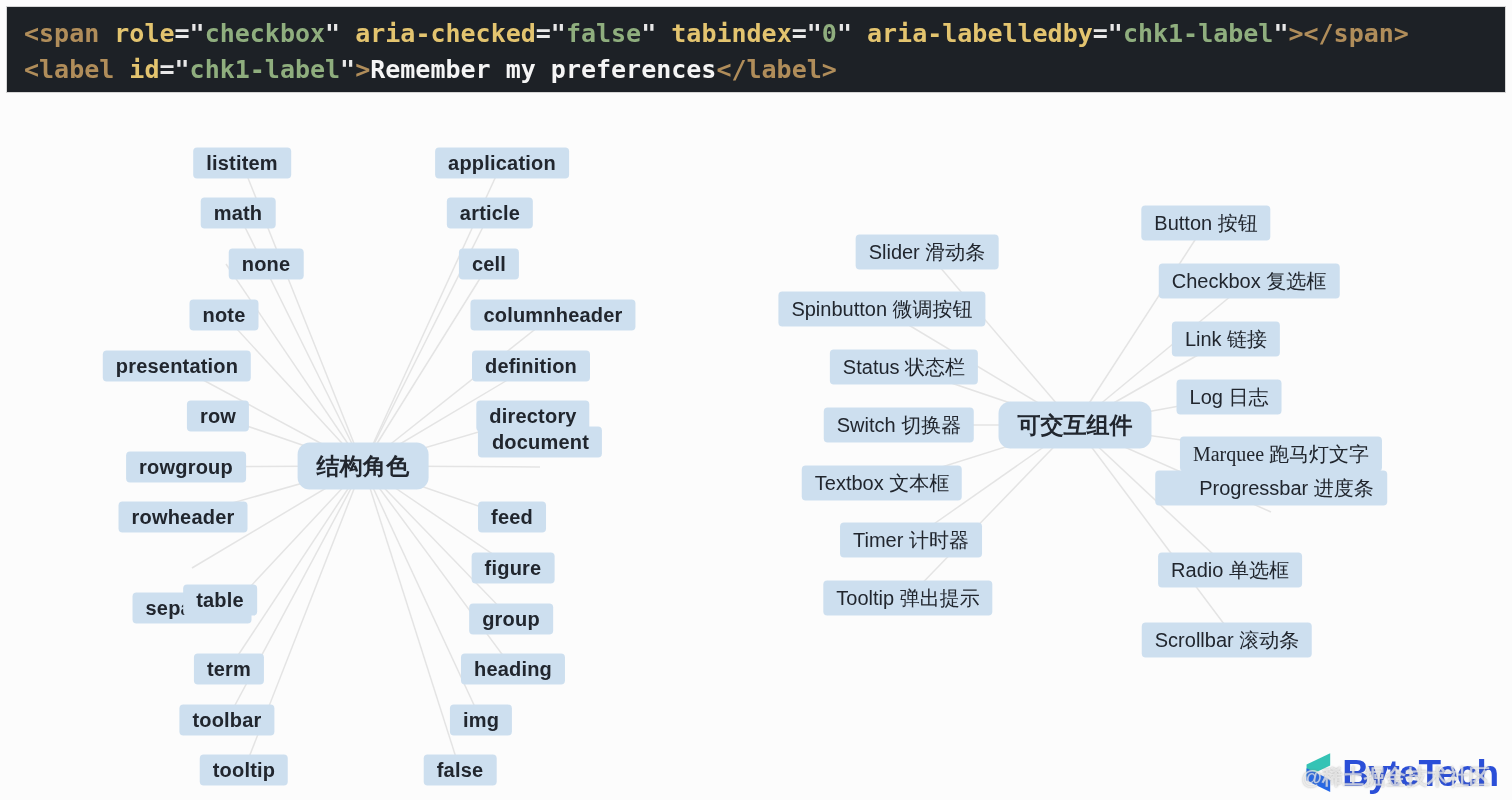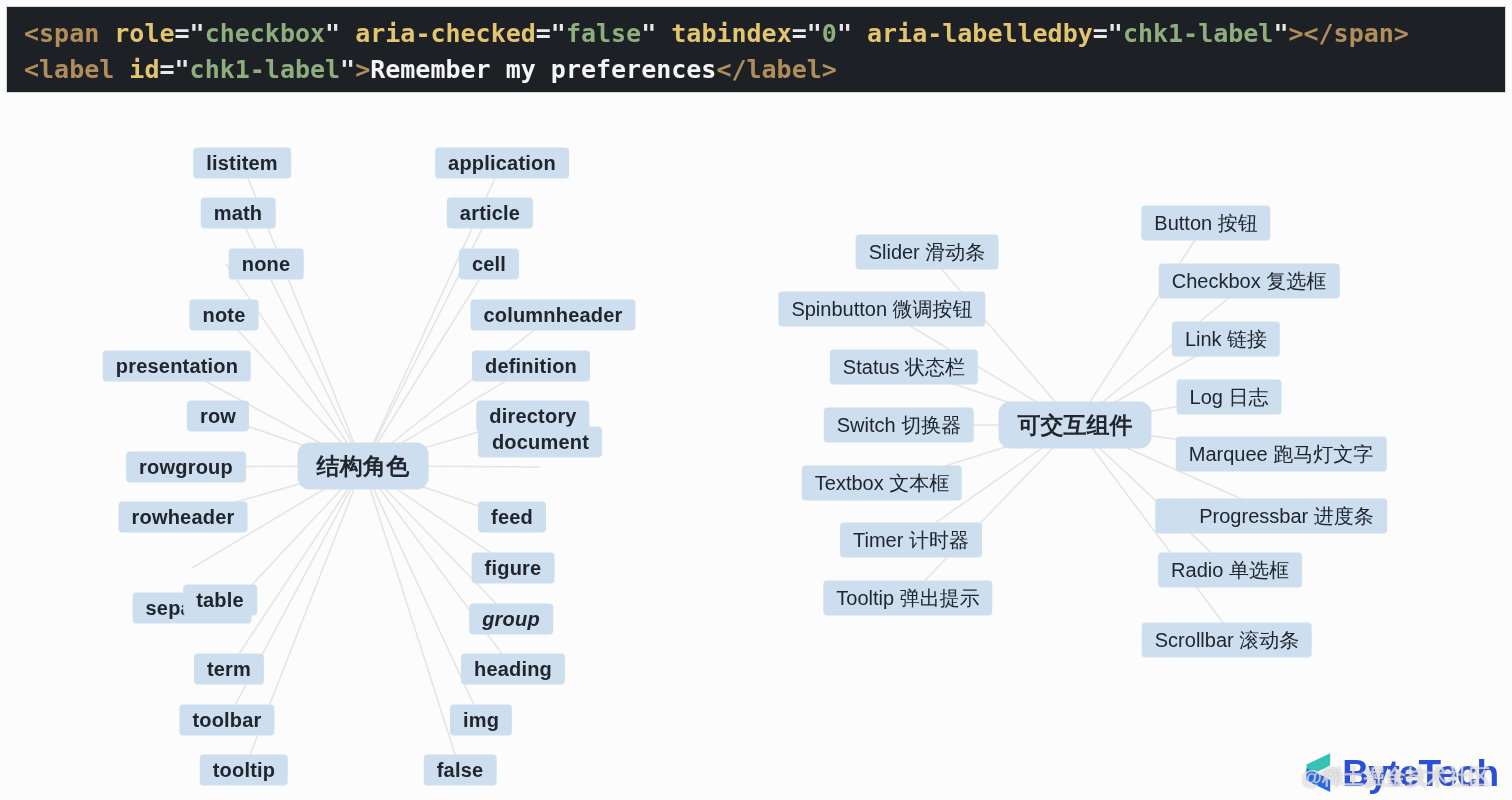--- a/index.html
+++ b/index.html
@@ -111,38 +111,38 @@
       <div class="mm-node map0" style="left: 244px; top: 770px;">tooltip</div>
       <div class="mm-node map0" style="left: 502px; top: 163px; text-align: center;">application</div>
       <div class="mm-node map0" style="left: 490px; top: 213px;">article</div>
       <div class="mm-node map0" style="left: 489px; top: 264px;">cell</div>
       <div class="mm-node map0" style="left: 553px; top: 315px;">columnheader</div>
       <div class="mm-node map0" style="left: 531px; top: 366px;">definition</div>
       <div class="mm-node map0" style="left: 533px; top: 416px;">directory</div>
       <div class="mm-node map0" style="left: 540px; top: 442px; padding-left: 14px;">document</div>
       <div class="mm-node map0" style="left: 512px; top: 517px;">feed</div>
       <div class="mm-node map0" style="left: 513px; top: 568px;">figure</div>
-      <div class="mm-node map0" style="left: 511px; top: 619px; font-style: italic;">group</div>
+      <div class="mm-node map0" style="left: 511px; top: 619px;">group</div>
       <div class="mm-node map0" style="left: 513px; top: 669px;">heading</div>
       <div class="mm-node map0" style="left: 481px; top: 720px;">img</div>
       <div class="mm-node map0" style="left: 460px; top: 770px;">false</div>
       <div class="mm-node map0 mm-center" style="left: 363px; top: 466px;">结构角色</div>
       <div class="mm-node map1" style="left: 927px; top: 252px;">Slider 滑动条</div>
       <div class="mm-node map1" style="left: 882px; top: 309px;">Spinbutton 微调按钮</div>
       <div class="mm-node map1" style="left: 904px; top: 367px;">Status 状态栏</div>
       <div class="mm-node map1" style="left: 899px; top: 425px;">Switch 切换器</div>
       <div class="mm-node map1" style="left: 882px; top: 483px;">Textbox 文本框</div>
       <div class="mm-node map1" style="left: 911px; top: 540px;">Timer 计时器</div>
       <div class="mm-node map1" style="left: 908px; top: 598px;">Tooltip 弹出提示</div>
       <div class="mm-node map1" style="left: 1206px; top: 223px;">Button 按钮</div>
       <div class="mm-node map1" style="left: 1249px; top: 281px;">Checkbox 复选框</div>
       <div class="mm-node map1" style="left: 1226px; top: 339px;">Link 链接</div>
       <div class="mm-node map1" style="left: 1229px; top: 397px;">Log 日志</div>
-      <div class="mm-node map1" style="left: 1281px; top: 454px;">Marquee 跑马灯文字</div>
-      <div class="mm-node map1" style="left: 1271px; top: 516px; padding-left: 44px;">Progressbar 进度条</div>
+      <div class="mm-node map1" style="left: 1281px; top: 454px; font-family: Liberation Serif, serif;">Marquee 跑马灯文字</div>
+      <div class="mm-node map1" style="left: 1271px; top: 488px; padding-left: 44px;">Progressbar 进度条</div>
       <div class="mm-node map1" style="left: 1230px; top: 570px;">Radio 单选框</div>
       <div class="mm-node map1" style="left: 1227px; top: 628px; margin-top: 12px;">Scrollbar 滚动条</div>
       <div class="mm-node map1 mm-center" style="left: 1075px; top: 425px;">可交互组件</div>
     </div>
 
   <div class="footer">
     <svg class="logo-mark" width="34" height="42" viewBox="0 0 36 44" xmlns="http://www.w3.org/2000/svg">
       <polygon id="logo-teal" points="8,13 33,1 33,14 8,26" fill="#35c3b5"></polygon>
       <polygon id="logo-blue" points="8,17 33,29 33,42 8,30" fill="#2668e8"></polygon>
     </svg>

